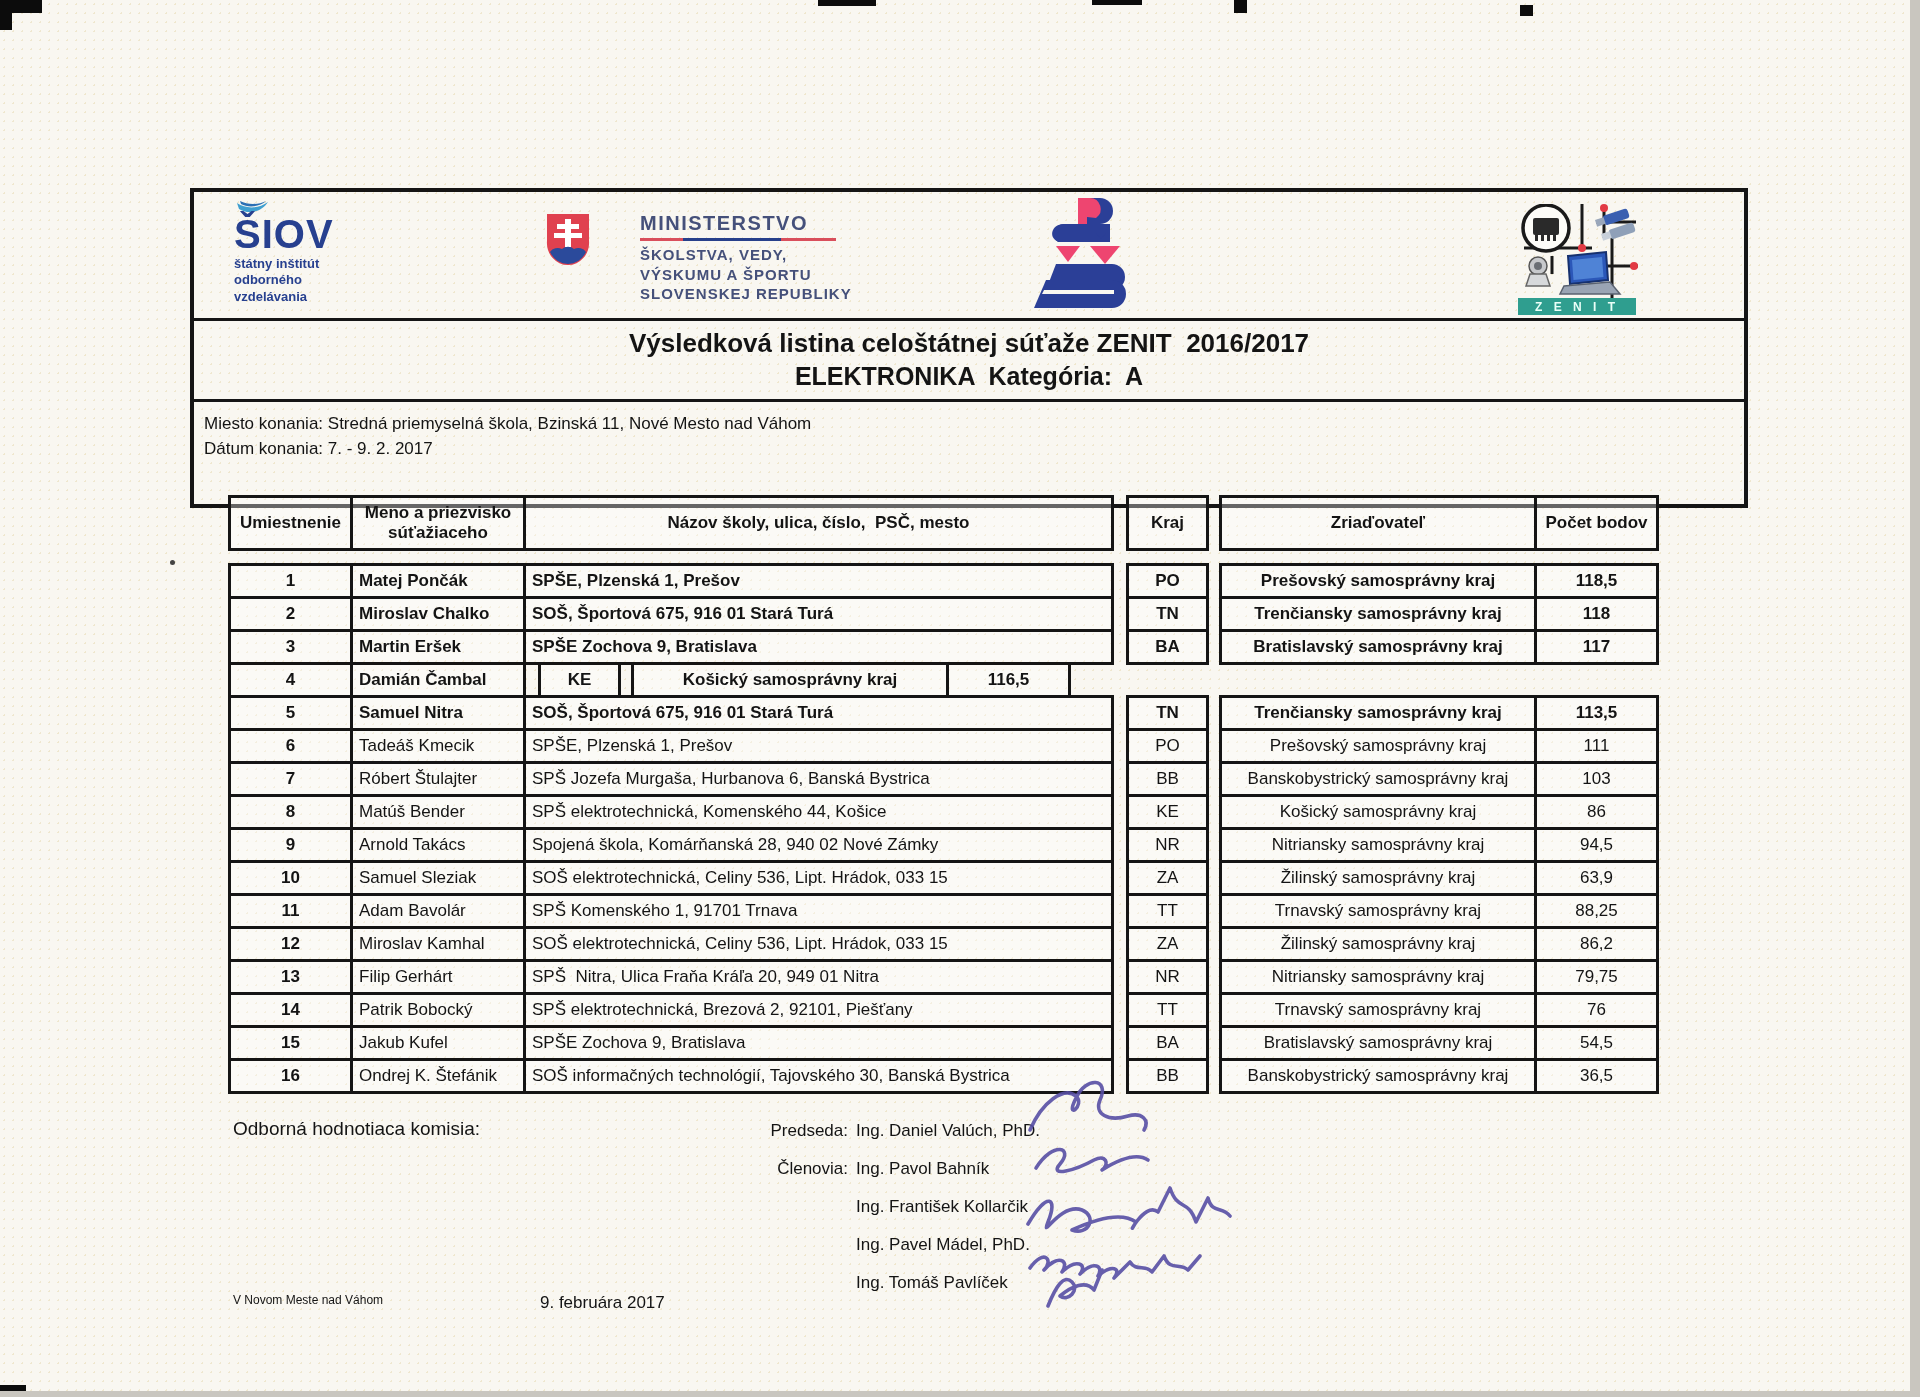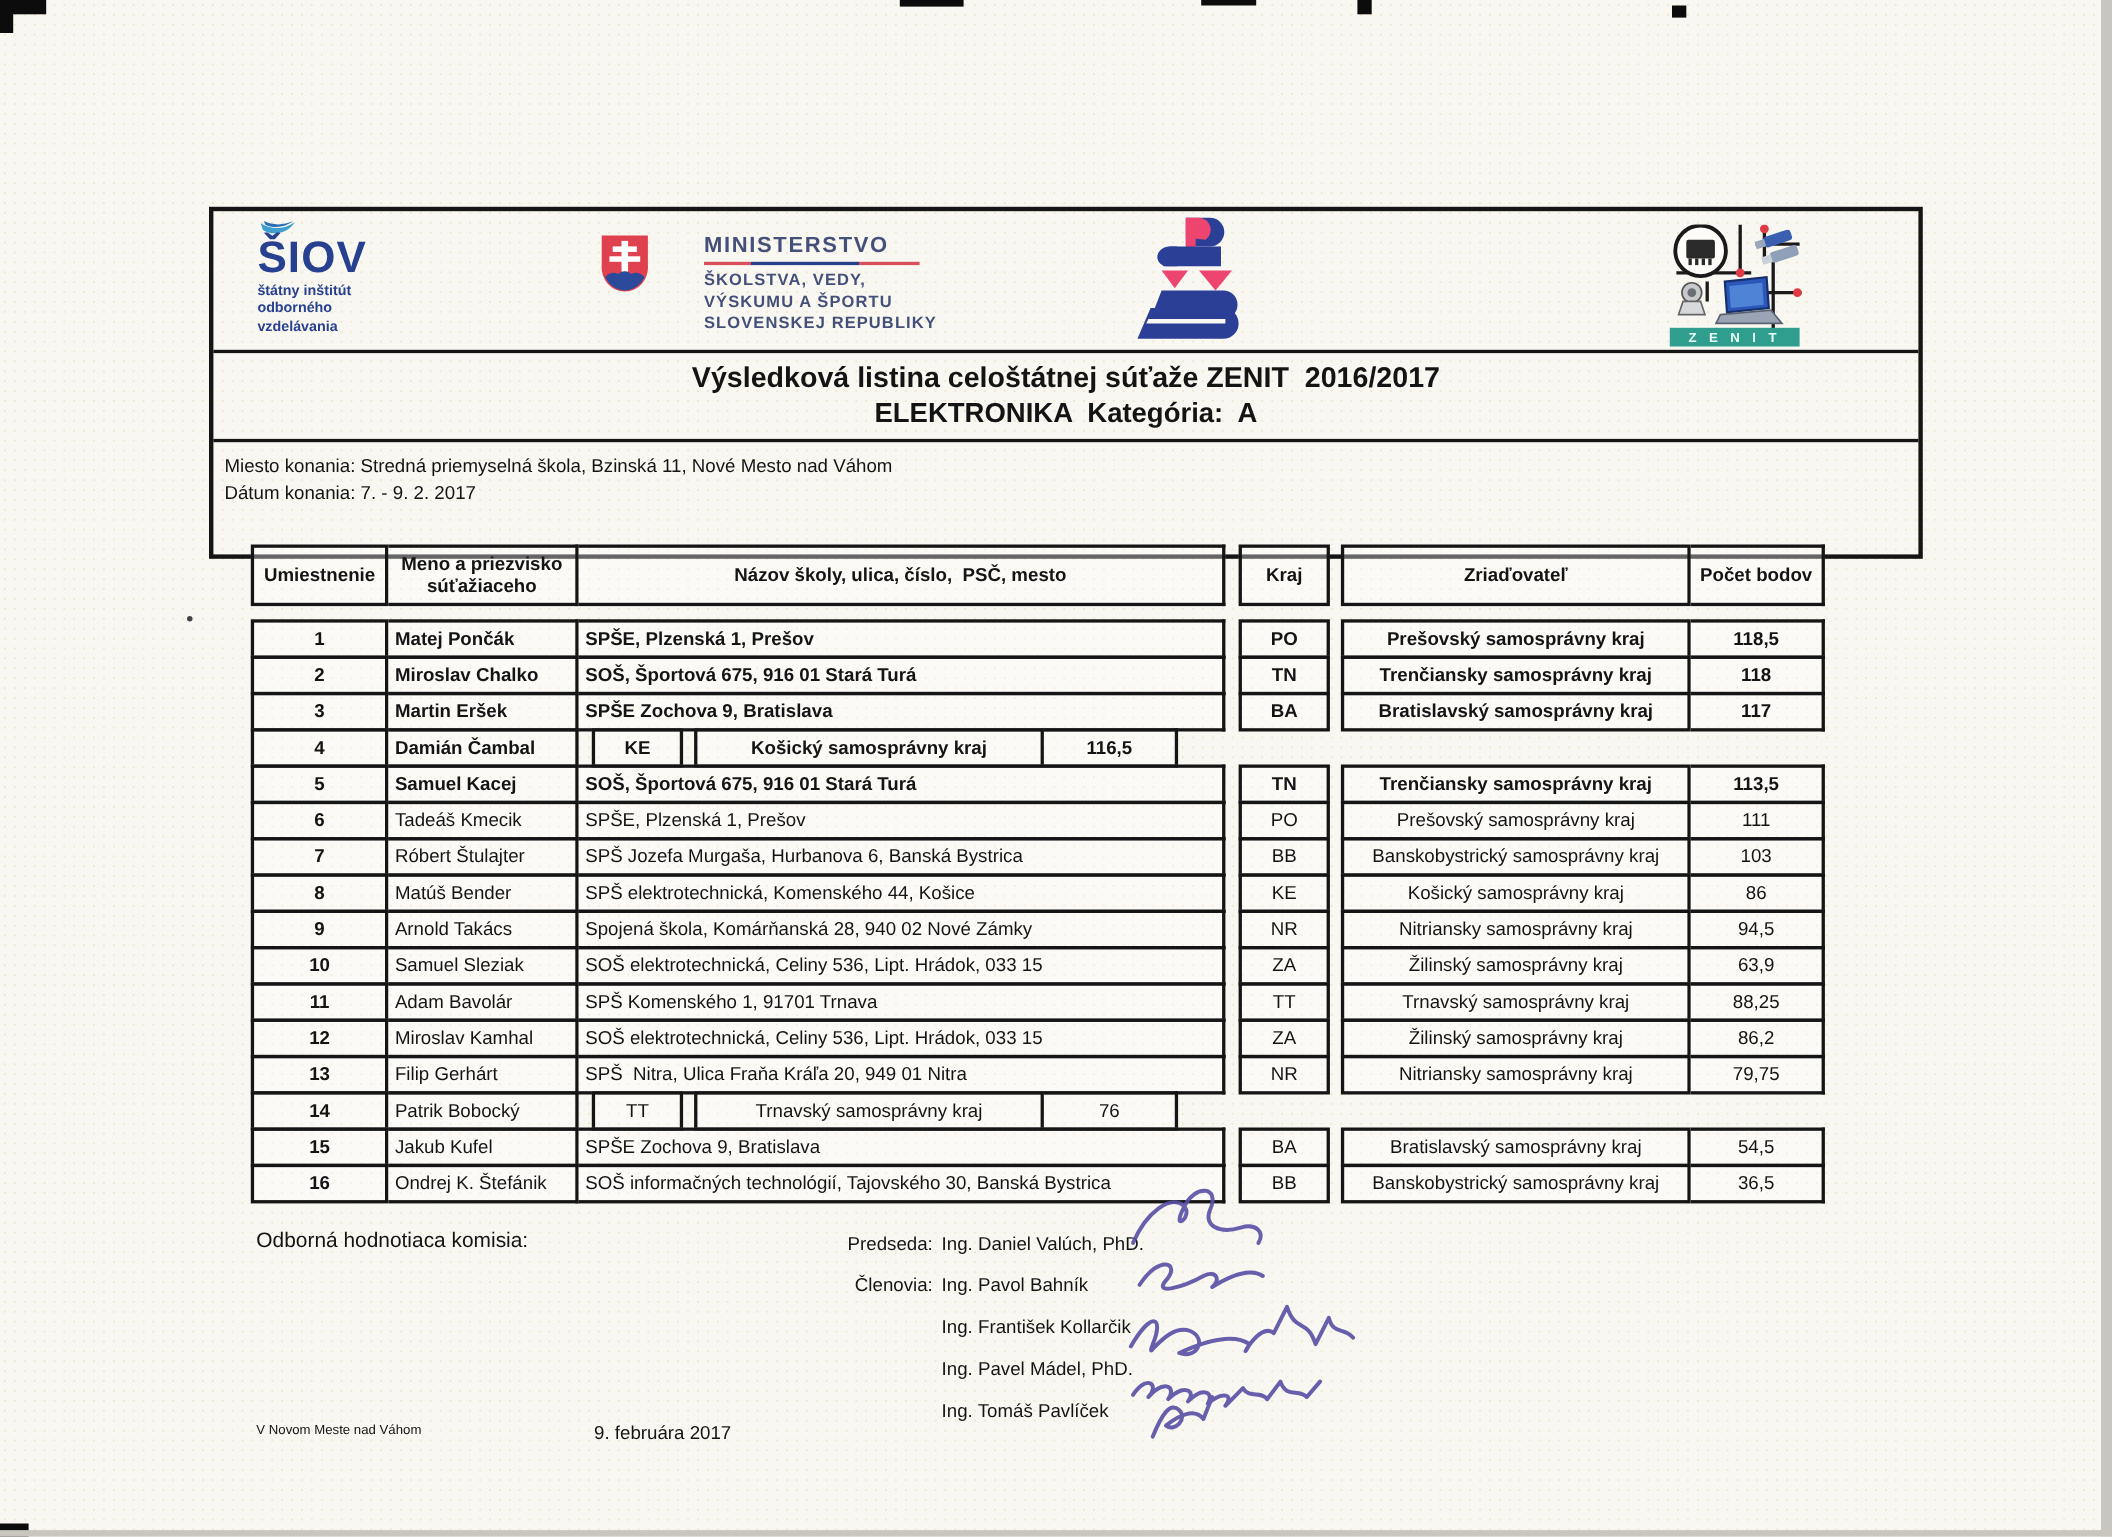--- a/index.html
+++ b/index.html
@@ -222,21 +222,21 @@
       <div class="cell c2 left">Damián Čambal</div>
       <div class="gap g1"></div>
       <div class="cell c4 gstart">KE</div>
       <div class="gap g2"></div>
       <div class="cell c5 gstart">Košický samosprávny kraj</div>
       <div class="cell c6">116,5</div>
     </div>
 
     <div class="trow drow bold">
       <div class="cell c1 gstart">5</div>
-      <div class="cell c2 left">Samuel Kacej</div>
+      <div class="cell c2 left">Samuel Nitra</div>
       <div class="cell c3 left">SOŠ, Športová 675, 916 01 Stará Turá</div>
       <div class="gap g1"></div>
       <div class="cell c4 gstart">TN</div>
       <div class="gap g2"></div>
       <div class="cell c5 gstart">Trenčiansky samosprávny kraj</div>
       <div class="cell c6">113,5</div>
     </div>
 
     <div class="trow drow">
       <div class="cell c1 gstart">6</div>
@@ -322,20 +322,21 @@
       <div class="gap g1"></div>
       <div class="cell c4 gstart">NR</div>
       <div class="gap g2"></div>
       <div class="cell c5 gstart">Nitriansky samosprávny kraj</div>
       <div class="cell c6">79,75</div>
     </div>
 
     <div class="trow drow">
       <div class="cell c1 gstart">14</div>
       <div class="cell c2 left">Patrik Bobocký</div>
+      <div class="cell c3 left">SPŠ elektrotechnická, Brezová 2, 92101, Piešťany</div>
       <div class="gap g1"></div>
       <div class="cell c4 gstart">TT</div>
       <div class="gap g2"></div>
       <div class="cell c5 gstart">Trnavský samosprávny kraj</div>
       <div class="cell c6">76</div>
     </div>
 
     <div class="trow drow">
       <div class="cell c1 gstart">15</div>
       <div class="cell c2 left">Jakub Kufel</div>

